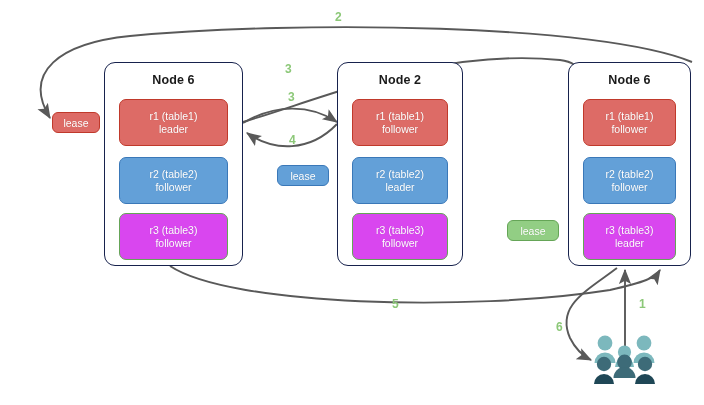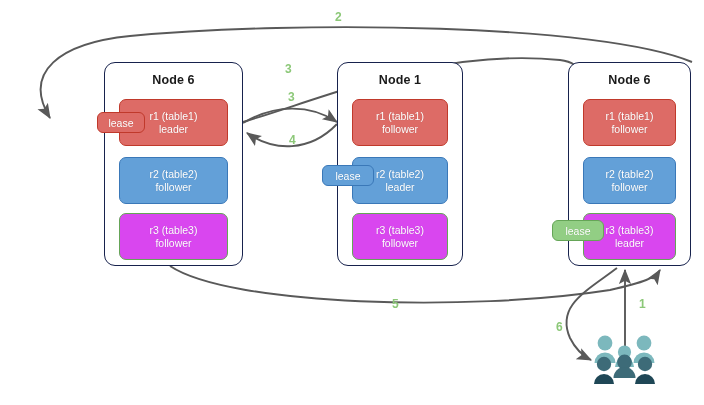--- a/index.html
+++ b/index.html
@@ -78,21 +78,20 @@
     position: absolute;
     border-radius: 6px;
     box-sizing: border-box;
     display: flex;
     align-items: center;
     justify-content: center;
     font-size: 10.5px;
     color: #ffffff;
     text-shadow: 0 0 1px rgba(0,0,0,0.15);
     padding: 8px 6px;
-    margin-left: 45px;
   }
   .lease-red   { background: #dd6b66; border: 1.4px solid #c0392b; }
   .lease-blue  { background: #63a0d8; border: 1.4px solid #3a78b8; }
   .lease-green { background: #92ce84; border: 1.4px solid #65a557; }
 
   .step-label {
     position: absolute;
     font-size: 12px;
     font-weight: bold;
     color: #8cc878;
@@ -143,21 +142,21 @@
       <span class="ln">r2 (table2)</span>
       <span class="ln">follower</span>
     </div>
     <div class="replica rep-green" style="top:150px;">
       <span class="ln">r3 (table3)</span>
       <span class="ln">follower</span>
     </div>
   </div>
 
   <div class="node-box" style="left:337px; top:62px; width:126px; height:204px;">
-    <div class="node-title">Node 1</div>
+    <div class="node-title">Node 2</div>
     <div class="replica rep-red" style="top:36px;">
       <span class="ln">r1 (table1)</span>
       <span class="ln">follower</span>
     </div>
     <div class="replica rep-blue" style="top:94px;">
       <span class="ln">r2 (table2)</span>
       <span class="ln">leader</span>
     </div>
     <div class="replica rep-green" style="top:150px;">
       <span class="ln">r3 (table3)</span>

